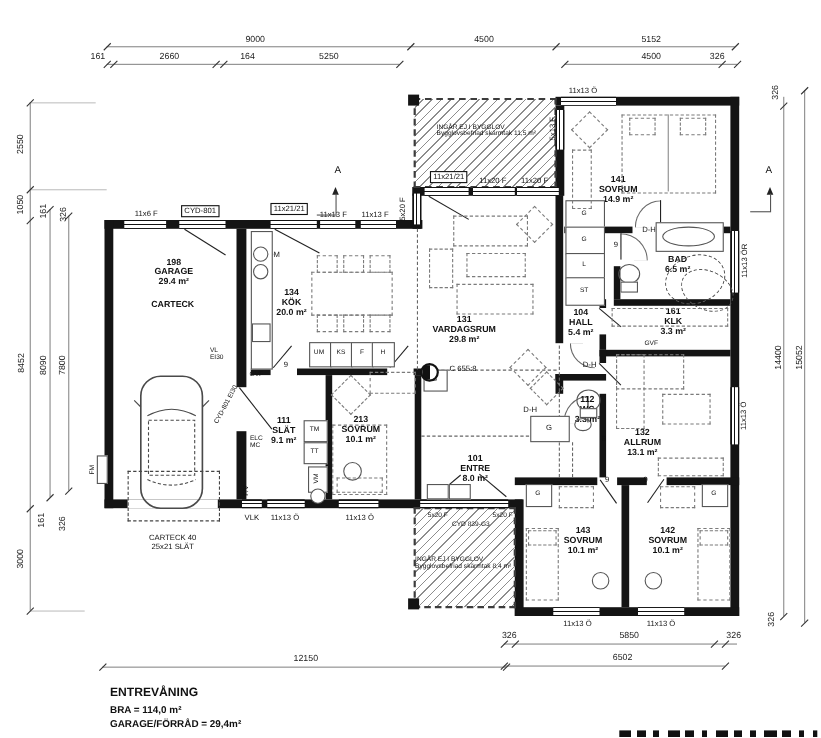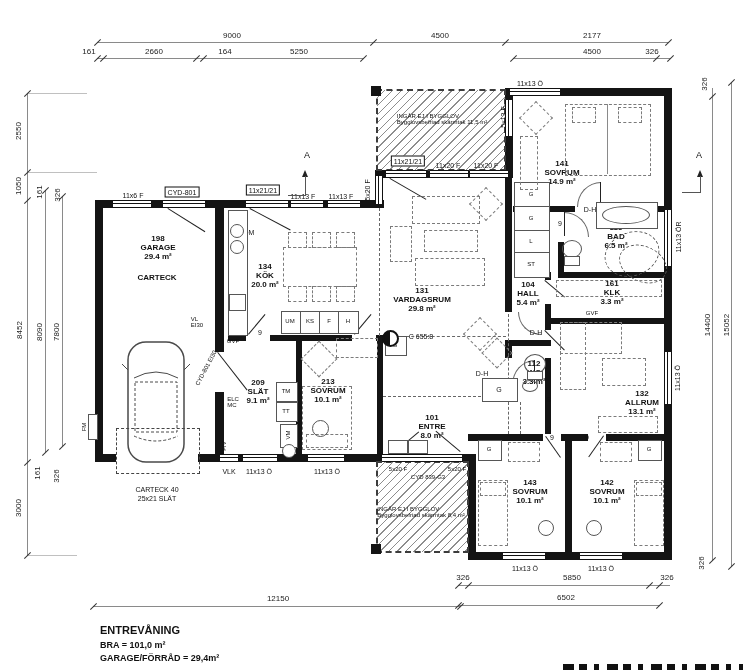--- a/index.html
+++ b/index.html
@@ -185,40 +185,40 @@
     <div>104</div>
       <div>HALL</div>
       <div>5.4 m²</div>
   </div>
   <div class="room" style="left:612px;top:292px">
     <div>161</div>
       <div>KLK</div>
       <div>3.3 m²</div>
   </div>
   <div class="room" style="left:258px;top:391px">
-    <div>209</div>
+    <div>111</div>
       <div>SLÄT</div>
       <div>9.1 m²</div>
   </div>
   <div class="room" style="left:328px;top:390px">
     <div>213</div>
       <div>SOVRUM</div>
       <div>10.1 m²</div>
   </div>
   <div class="room" style="left:432px;top:426px">
     <div>101</div>
       <div>ENTRE</div>
       <div>8.0 m²</div>
   </div>
   <div class="room" style="left:534px;top:372px">
     <div>112</div>
       <div>WC</div>
       <div>3.3 m²</div>
   </div>
-  <div class="room" style="left:642px;top:402px">
+  <div class="room" style="left:584px;top:402px">
     <div>132</div>
       <div>ALLRUM</div>
       <div>13.1 m²</div>
   </div>
   <div class="room" style="left:530px;top:491px">
     <div>143</div>
       <div>SOVRUM</div>
       <div>10.1 m²</div>
   </div>
   <div class="room" style="left:607px;top:491px">
@@ -432,21 +432,21 @@
   <div class="tk" style="left:456px;top:606px"></div>
   <div class="tk" style="left:454px;top:585px"></div>
   <div class="tk" style="left:464px;top:585px"></div>
   <div class="tk" style="left:645px;top:585px"></div>
   <div class="tk" style="left:655px;top:585px"></div>
   <div class="tk" style="left:454px;top:605px"></div>
   <div class="tk" style="left:655px;top:605px"></div>
 
   <div class="dim" style="left:232px;top:36px">9000</div>
   <div class="dim" style="left:440px;top:36px">4500</div>
-  <div class="dim" style="left:592px;top:36px">2177</div>
+  <div class="dim" style="left:592px;top:36px">5152</div>
   <div class="dim" style="left:89px;top:52px">161</div>
   <div class="dim" style="left:154px;top:52px">2660</div>
   <div class="dim" style="left:225px;top:52px">164</div>
   <div class="dim" style="left:299px;top:52px">5250</div>
   <div class="dim" style="left:592px;top:52px">4500</div>
   <div class="dim" style="left:652px;top:52px">326</div>
   <div class="dim v" style="left:19px;top:131px">2550</div>
   <div class="dim v" style="left:19px;top:186px">1050</div>
   <div class="dim v" style="left:40px;top:192px">161</div>
   <div class="dim v" style="left:58px;top:195px">326</div>
@@ -460,18 +460,18 @@
   <div class="dim v" style="left:708px;top:325px">14400</div>
   <div class="dim v" style="left:727px;top:325px">15052</div>
   <div class="dim v" style="left:702px;top:563px">326</div>
   <div class="dim" style="left:278px;top:599px">12150</div>
   <div class="dim" style="left:463px;top:578px">326</div>
   <div class="dim" style="left:572px;top:578px">5850</div>
   <div class="dim" style="left:667px;top:578px">326</div>
   <div class="dim" style="left:566px;top:598px">6502</div>
 
   <div class="footer" style="left:100px;top:624px;font-size:11px">ENTREVÅNING</div>
-  <div class="footer" style="left:100px;top:640px;font-size:9px">BRA = 101,0 m²</div>
+  <div class="footer" style="left:100px;top:640px;font-size:9px">BRA = 114,0 m²</div>
   <div class="footer" style="left:100px;top:653px;font-size:9px">GARAGE/FÖRRÅD = 29,4m²</div>
 
   <div class="logo-frag" style="left:563px;top:664px;width:180px;height:6px"></div>
 
 </div>
 
 </body></html>

